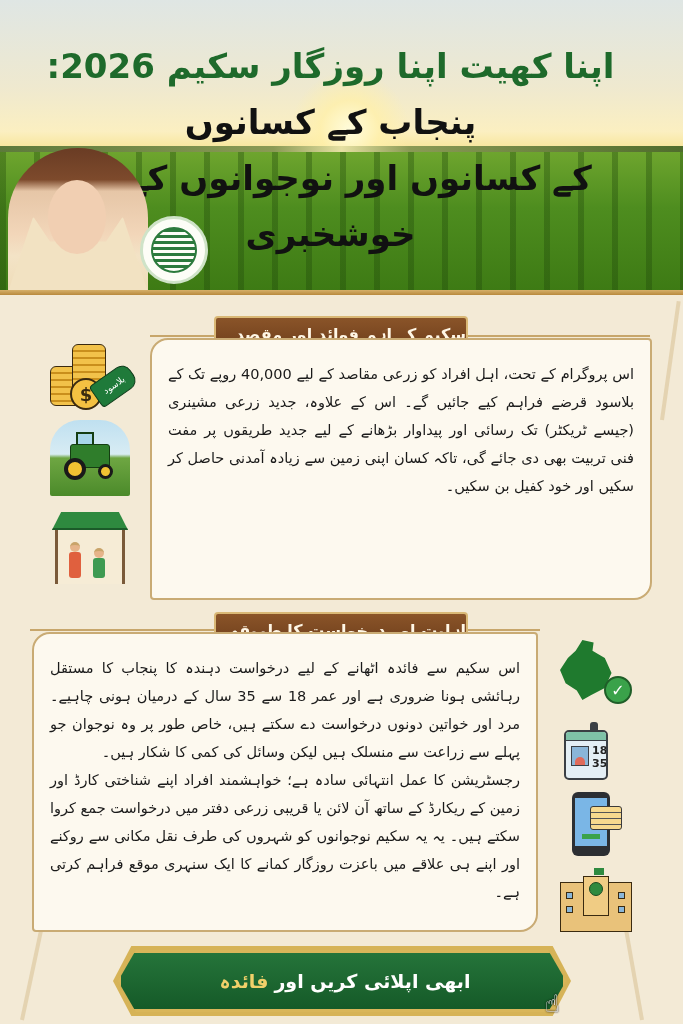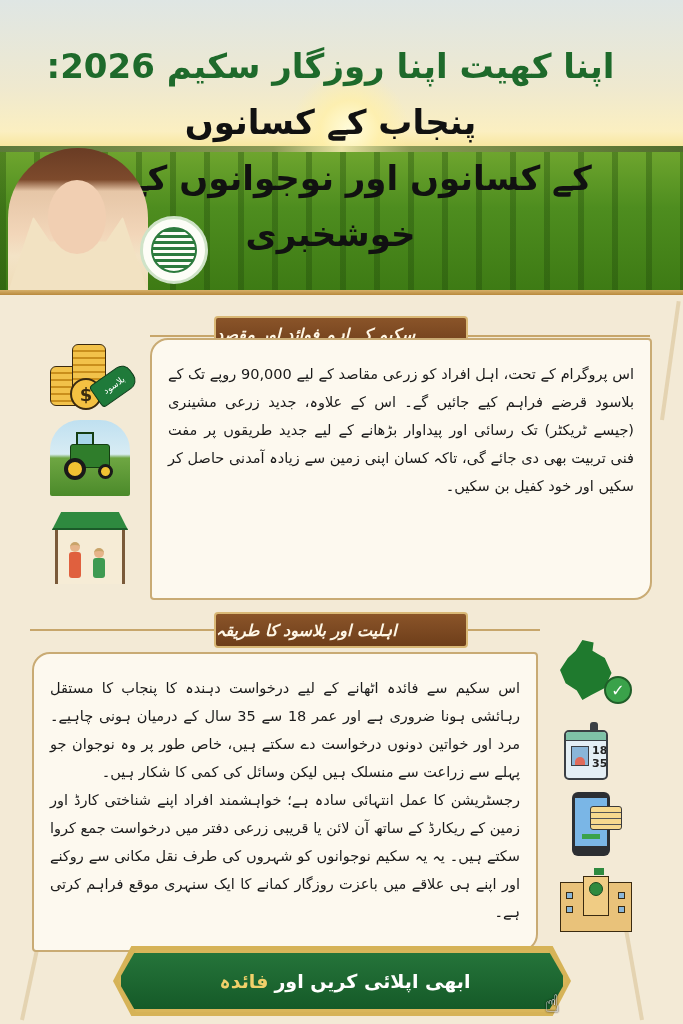--- a/index.html
+++ b/index.html
@@ -66,24 +66,23 @@
     position: absolute; left: 0; top: 290px; width: 683px; height: 5px;
     background: linear-gradient(180deg, #d6b06a, #b8893d);
   }
 
   
   .section-banner {
     position: absolute; height: 36px;
     background: linear-gradient(180deg, #8a5429, #6e3e1a);
     border: 2px solid #d9b876;
     color: #fff7e6; font-weight: bold; font-size: 16px;
-    display: flex; align-items: center; justify-content: flex-end;
+    display: flex; align-items: center; justify-content: flex-start;
     direction: rtl;
     border-radius: 4px;
-    font-style: italic;
   }
   .banner-line {
     position: absolute; height: 2px; background: #c7a66b;
   }
   .panel {
     position: absolute; background: #fdf9ef;
     border: 2px solid #c9ab74;
     border-radius: 18px 4px 18px 4px;
     direction: rtl; text-align: justify;
     color: #1a1a1a;
@@ -191,21 +190,21 @@
 <div class="wheat" style="left:660px; top:300px; height:120px; transform:rotate(8deg);"></div>
 <div class="wheat" style="left:640px; top:880px; height:140px; transform:rotate(-10deg);"></div>
 <div class="wheat" style="left:20px; top:900px; height:120px; transform:rotate(12deg);"></div>
 
 <div class="banner-line" style="left:150px; top:335px; width:500px;"></div>
 <div class="section-banner" style="left:214px; top:316px; width:254px;">
   <span>سکیم کے اہم فوائد اور مقصد</span>
 </div>
 
 <div class="panel" style="left:150px; top:338px; width:502px; height:262px;">
-  <p>اس پروگرام کے تحت، اہل افراد کو زرعی مقاصد کے لیے 90,000 روپے تک کے بلاسود قرضے فراہم کیے جائیں گے۔ اس کے علاوہ، جدید زرعی مشینری (جیسے ٹریکٹر) تک رسائی اور پیداوار بڑھانے کے لیے جدید طریقوں پر مفت فنی تربیت بھی دی جائے گی، تاکہ کسان اپنی زمین سے زیادہ آمدنی حاصل کر سکیں اور خود کفیل بن سکیں۔</p>
+  <p>اس پروگرام کے تحت، اہل افراد کو زرعی مقاصد کے لیے 40,000 روپے تک کے بلاسود قرضے فراہم کیے جائیں گے۔ اس کے علاوہ، جدید زرعی مشینری (جیسے ٹریکٹر) تک رسائی اور پیداوار بڑھانے کے لیے جدید طریقوں پر مفت فنی تربیت بھی دی جائے گی، تاکہ کسان اپنی زمین سے زیادہ آمدنی حاصل کر سکیں اور خود کفیل بن سکیں۔</p>
 </div>
 
 <div class="icon" style="left:48px; top:344px; width:86px; height:70px;">
   <div class="coin-stack" style="left:2px; top:22px; height:40px;"></div>
   <div class="coin-stack" style="left:24px; top:0px; height:52px;"></div>
   <div class="coin-dollar" style="left:22px; top:34px;">$</div>
   <div class="tag" style="left:44px; top:28px;">بلاسود</div>
 </div>
 
 <div class="tractor-card icon" style="left:50px; top:420px;">
@@ -219,24 +218,24 @@
   <div class="tent-roof" style="left:2px; top:0;"></div>
   <div class="tent-base" style="left:5px; top:18px;"></div>
   <div class="person-head" style="left:20px; top:30px;"></div>
   <div class="person" style="left:19px; top:40px; background:#e0603e;"></div>
   <div class="person-head" style="left:44px; top:36px;"></div>
   <div class="person" style="left:43px; top:46px; height:20px; background:#3e9a52;"></div>
 </div>
 
 <div class="banner-line" style="left:30px; top:629px; width:510px;"></div>
 <div class="section-banner" style="left:214px; top:612px; width:254px;">
-  <span>اہلیت اور بلاسود کا طریقہ</span>
-</div>
-
-<div class="panel" style="left:32px; top:652px; width:506px; height:300px;">
+  <span>اہلیت اور درخواست کا طریقہ</span>
+</div>
+
+<div class="panel" style="left:32px; top:632px; width:506px; height:300px;">
   <p>اس سکیم سے فائدہ اٹھانے کے لیے درخواست دہندہ کا پنجاب کا مستقل رہائشی ہونا ضروری ہے اور عمر 18 سے 35 سال کے درمیان ہونی چاہیے۔ مرد اور خواتین دونوں درخواست دے سکتے ہیں، خاص طور پر وہ نوجوان جو پہلے سے زراعت سے منسلک ہیں لیکن وسائل کی کمی کا شکار ہیں۔</p>
   <p>رجسٹریشن کا عمل انتہائی سادہ ہے؛ خواہشمند افراد اپنے شناختی کارڈ اور زمین کے ریکارڈ کے ساتھ آن لائن یا قریبی زرعی دفتر میں درخواست جمع کروا سکتے ہیں۔ یہ یہ سکیم نوجوانوں کو شہروں کی طرف نقل مکانی سے روکنے اور اپنے ہی علاقے میں باعزت روزگار کمانے کا ایک سنہری موقع فراہم کرتی ہے۔</p>
 </div>
 
 <div class="icon" style="left:560px; top:640px; width:80px; height:72px;">
   <div class="map-shape" style="left:0; top:0;"></div>
   <div class="check-circle" style="left:44px; top:36px;">✓</div>
 </div>
 
 <div class="icon" style="left:562px; top:722px; width:70px; height:62px;">

